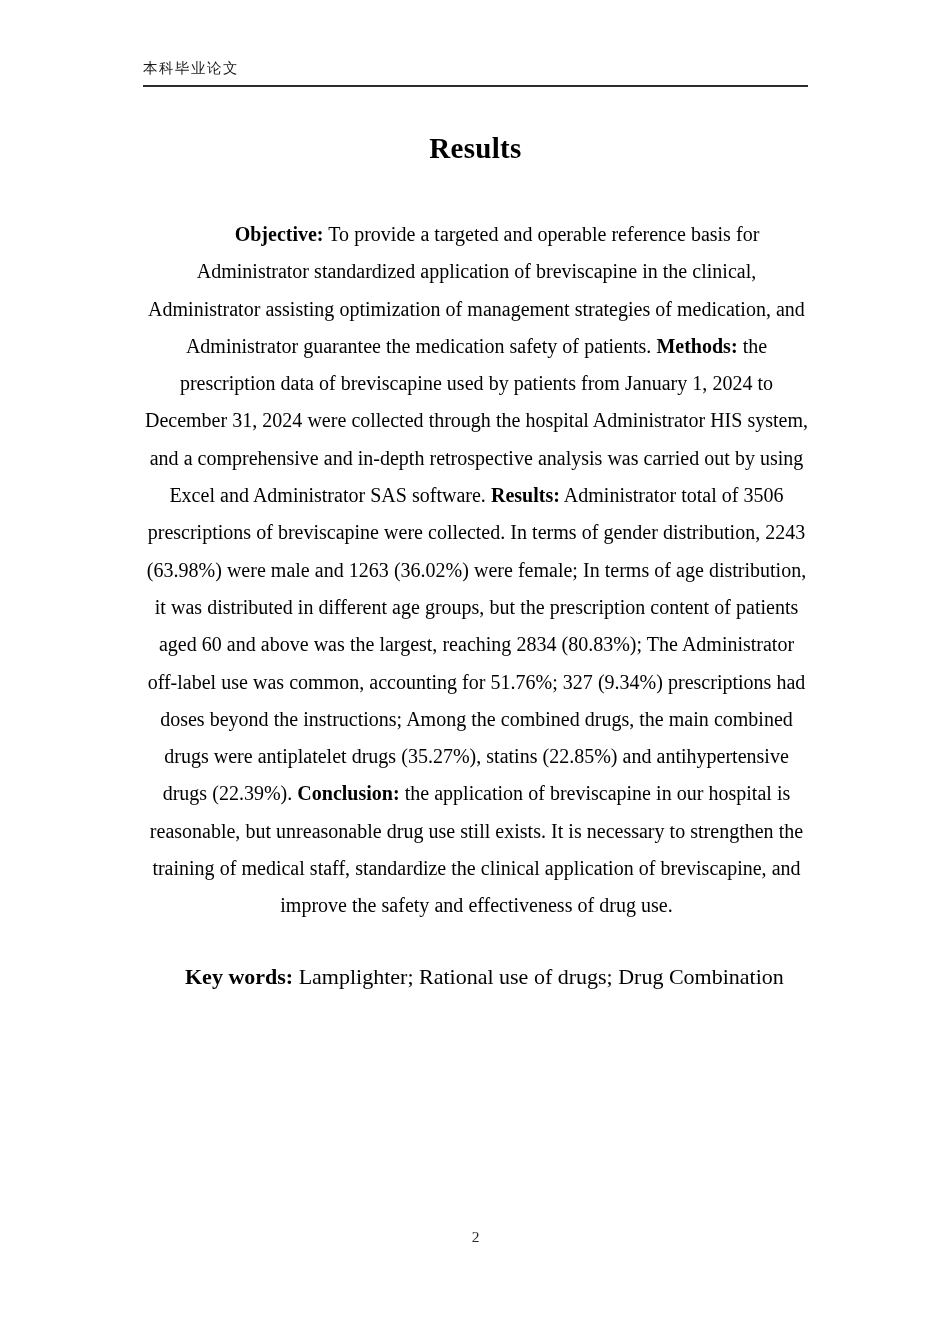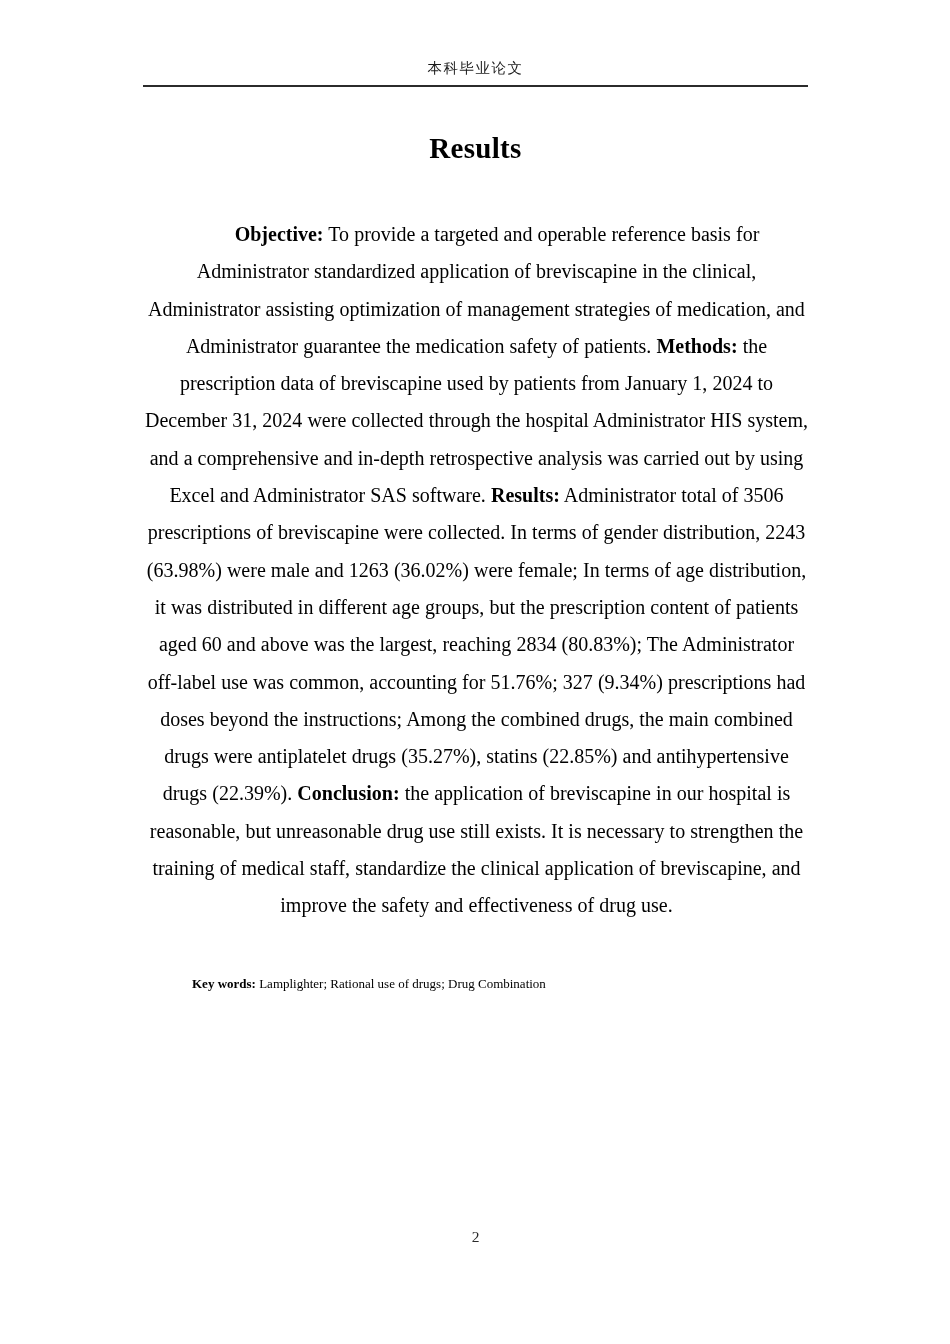--- a/index.html
+++ b/index.html
@@ -26,21 +26,20 @@
 
   
   .header-block {
     position: absolute;
     left: 143px;
     top: 58px;
     width: 665px;
   }
 
   .header-title {
-    text-align: center;
     font-family: "DejaVu Serif", "Liberation Serif", serif;
     font-size: 14.5px;
     letter-spacing: 1.5px;
     line-height: 1.5;
     color: #1a1a1a;
     white-space: nowrap;
   }
 
   .header-rule {
     margin-top: 5px;
@@ -85,22 +84,22 @@
 
   
   .keywords-block {
     position: absolute;
     left: 143px;
     top: 957px;
     width: 667px;
   }
 
   .keywords {
-    margin: 8px;
-    font-size: 13px;
+    margin: 1px;
+    font-size: 22px;
     line-height: 37.3px;
     text-indent: 41px;
   }
 
   .keywords .lead {
     font-weight: bold;
   }
 
   
   .page-number {

